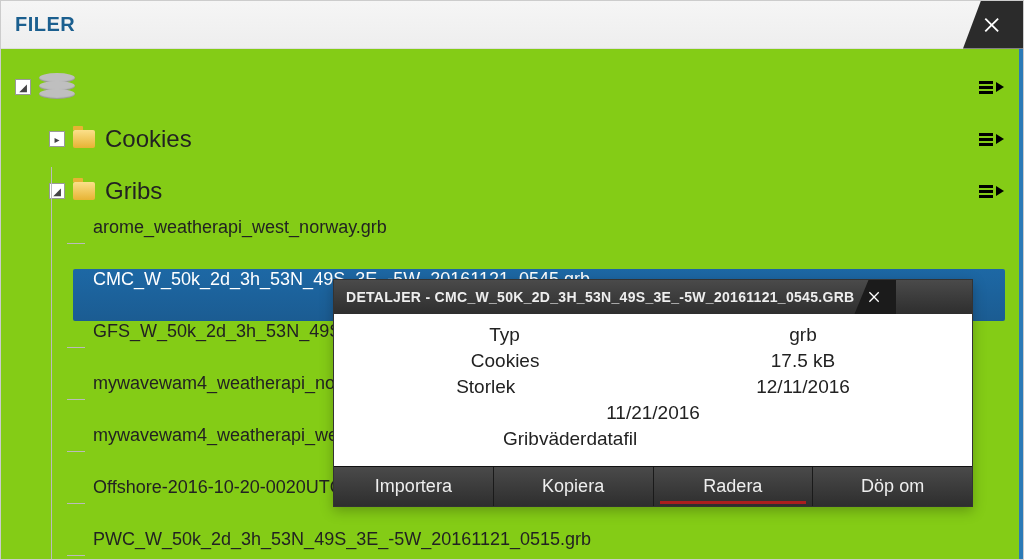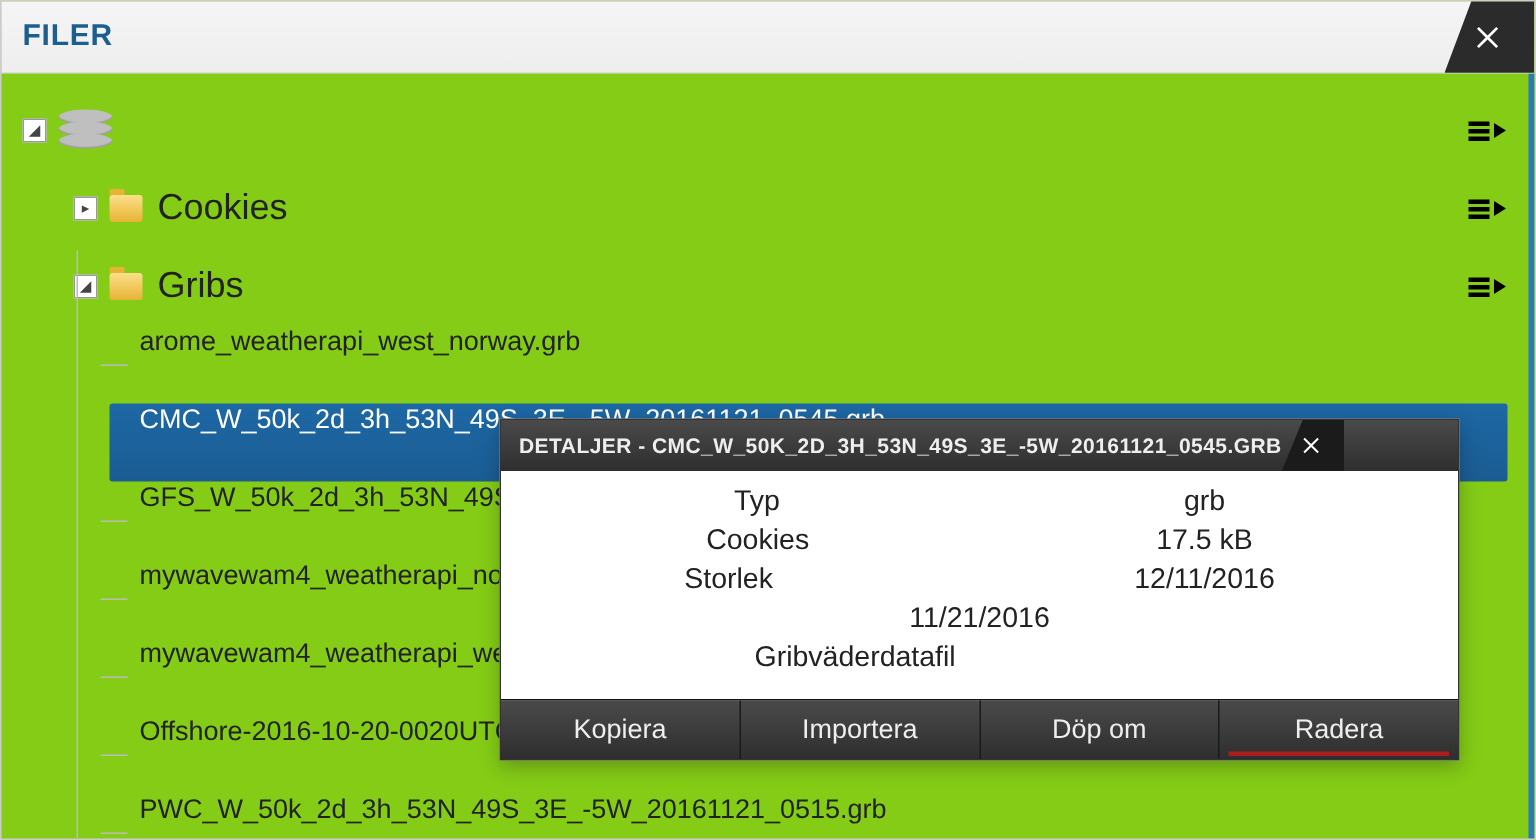--- a/index.html
+++ b/index.html
@@ -346,28 +346,28 @@
           </div>
         <div class="drow">
             <div>11/21/2016</div>
           </div>
         <div class="drow">
             <div class="k">Gribväderdatafil</div>
           </div>
       </div>
       <div class="dactions">
         <div class="btn">
+            <span>Importera</span>
+          </div>
+        <div class="btn">
             <span>Kopiera</span>
           </div>
-        <div class="btn">
-            <span>Importera</span>
+        <div class="btn danger">
+            <span>Radera</span>
           </div>
         <div class="btn">
             <span>Döp om</span>
           </div>
-        <div class="btn danger">
-            <span>Radera</span>
-          </div>
       </div>
     </div>
 
   </div>
 </div>
 
 </body></html>

